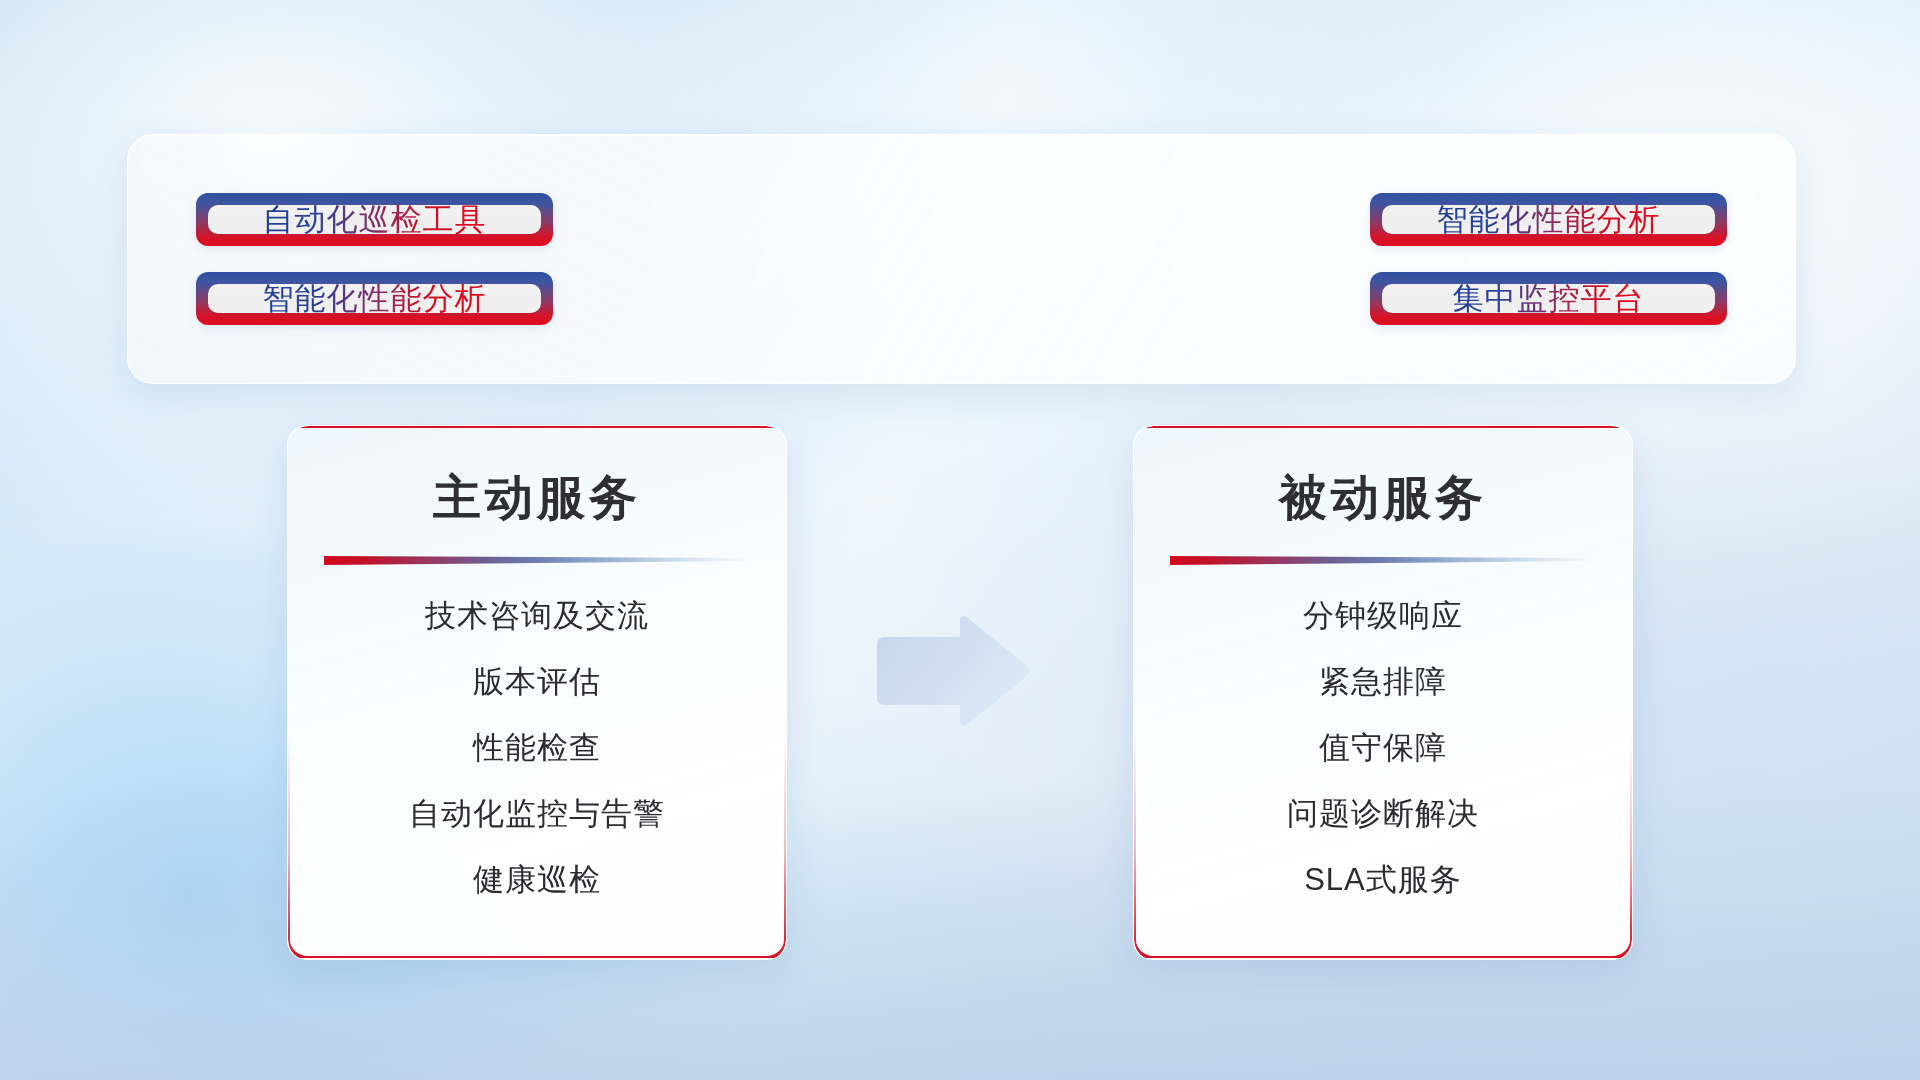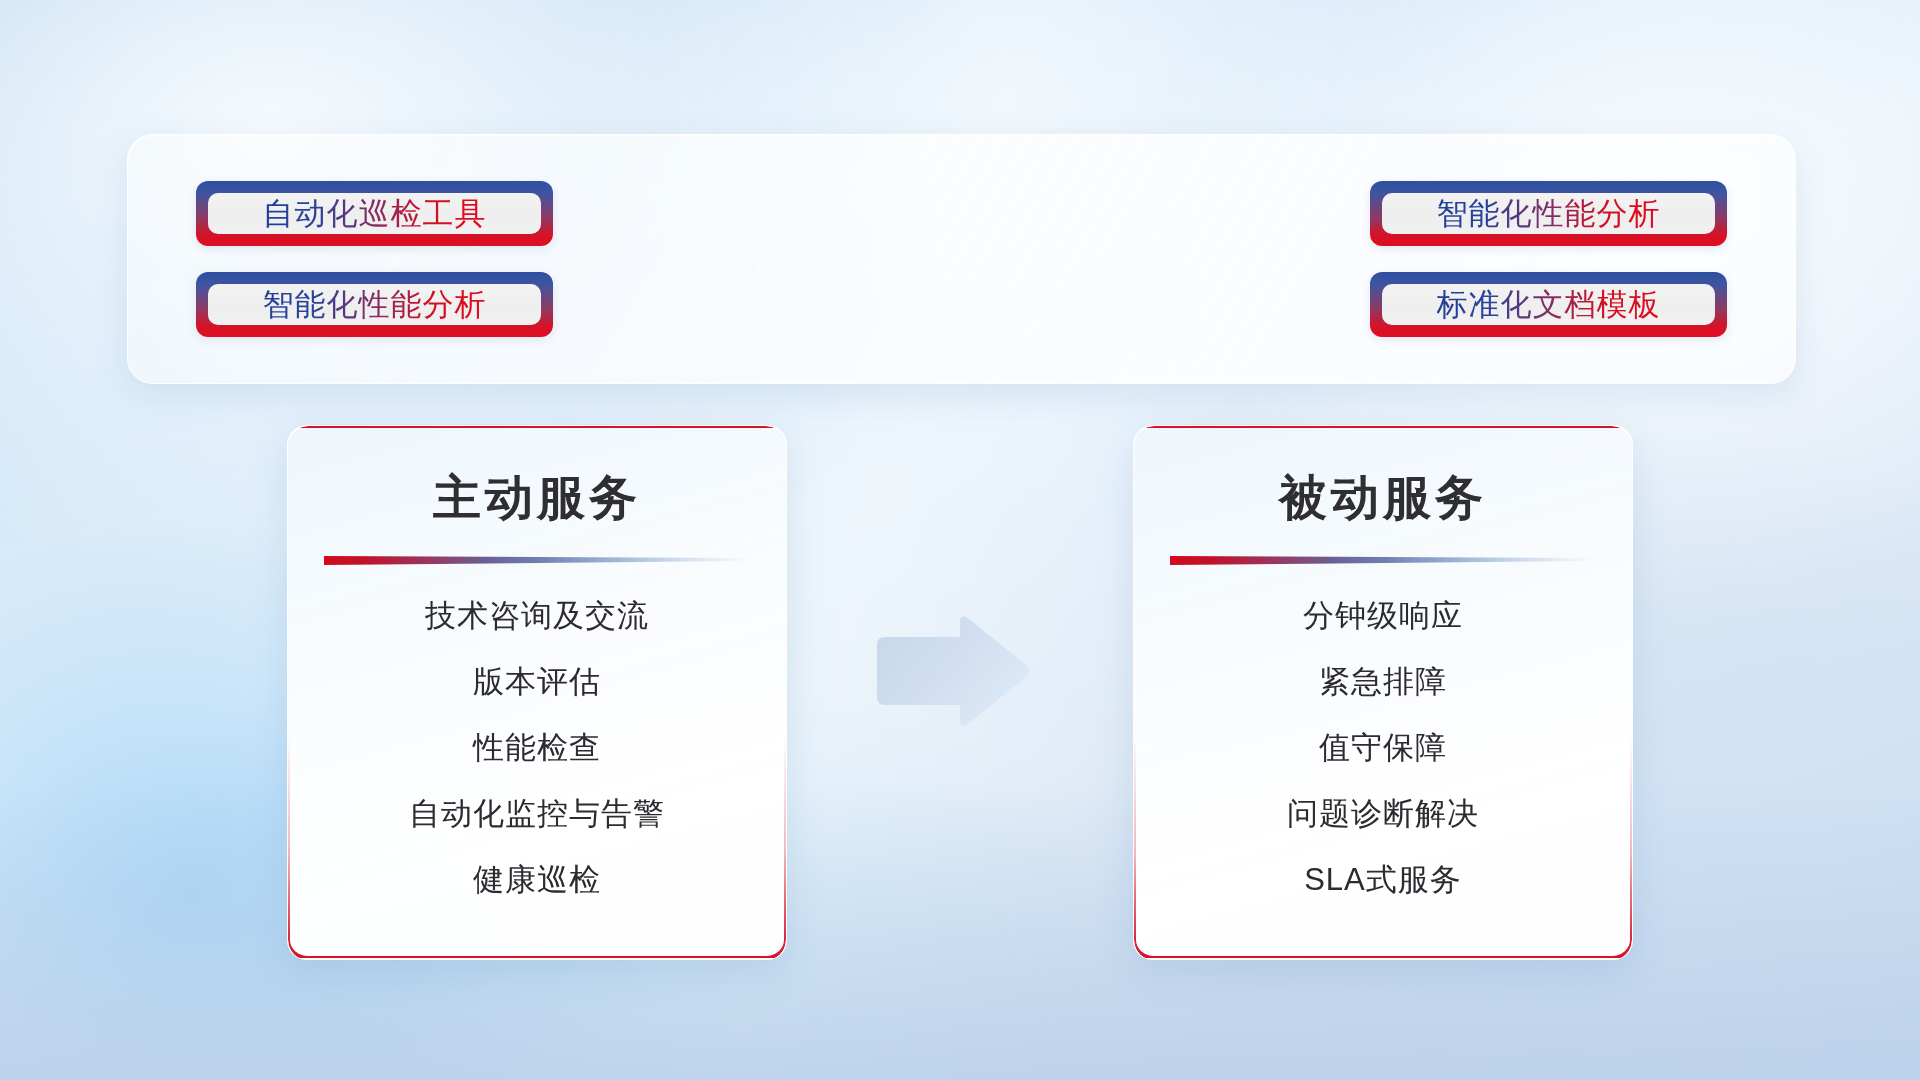--- a/index.html
+++ b/index.html
@@ -57,21 +57,21 @@
     border-radius:26px;
     background:linear-gradient(120deg,rgba(255,255,255,.46) 0%,rgba(255,255,255,.72) 38%,rgba(255,255,255,.82) 70%,rgba(255,255,255,.62) 100%);
     border:1px solid rgba(255,255,255,.85);
     box-shadow:0 10px 34px rgba(110,150,195,.18), inset 0 1px 0 rgba(255,255,255,.9);
     backdrop-filter:blur(2px);
     display:flex;flex-direction:column;justify-content:center;
     padding:0 68px;box-sizing:border-box;gap:26px;
   }
   .pill-row{display:flex;justify-content:space-between;align-items:center;}
   .pill{
-    width:357px;height:65px;
+    width:357px;height:53px;
     position:relative;
     border-radius:12px;
     padding:12px;
     box-sizing:border-box;
     background:linear-gradient(to bottom,#2e4fa0 0%,#3c55a2 18%,#8b3b66 55%,#d61226 84%,#e00c22 100%);
     box-shadow:0 3px 10px rgba(120,150,190,.20);
   }
   .pill-inner{
     width:100%;height:100%;
     border-radius:10px;
@@ -165,21 +165,21 @@
   </div>
 
   <div class="pill-row">
     <div class="pill">
       <div class="pill-inner">
         <span class="pill-label">智能化性能分析</span>
       </div>
     </div>
     <div class="pill">
       <div class="pill-inner">
-        <span class="pill-label">标准化文档模板</span>
+        <span class="pill-label">集中监控平台</span>
       </div>
     </div>
   </div>
 
 </div>
 
 <div class="card" id="card-active">
   <div class="card-edge"></div>
   <div class="card-title">主动服务</div>
   <div class="card-divider"></div>

